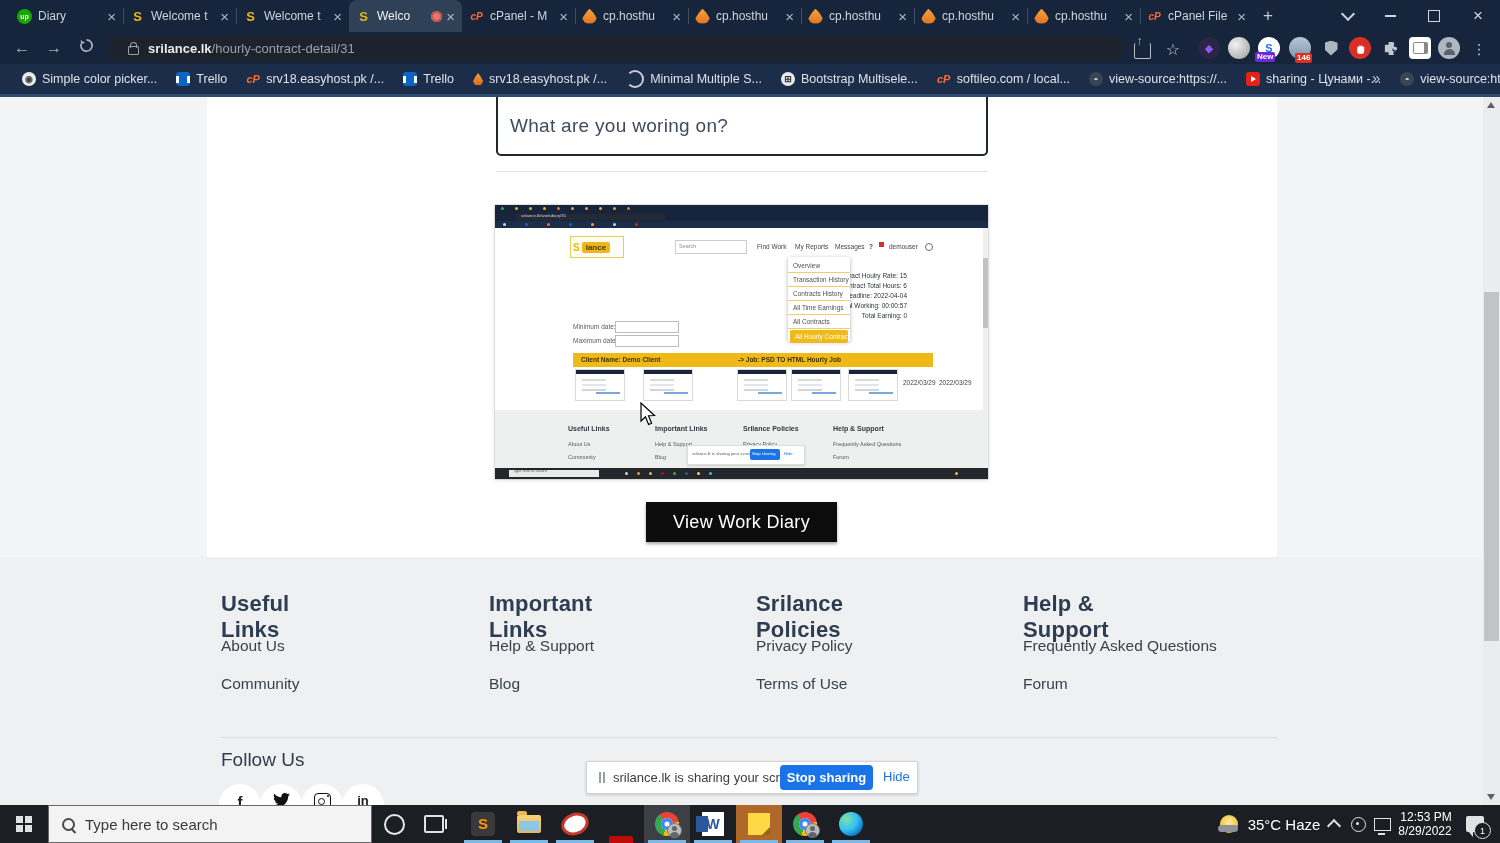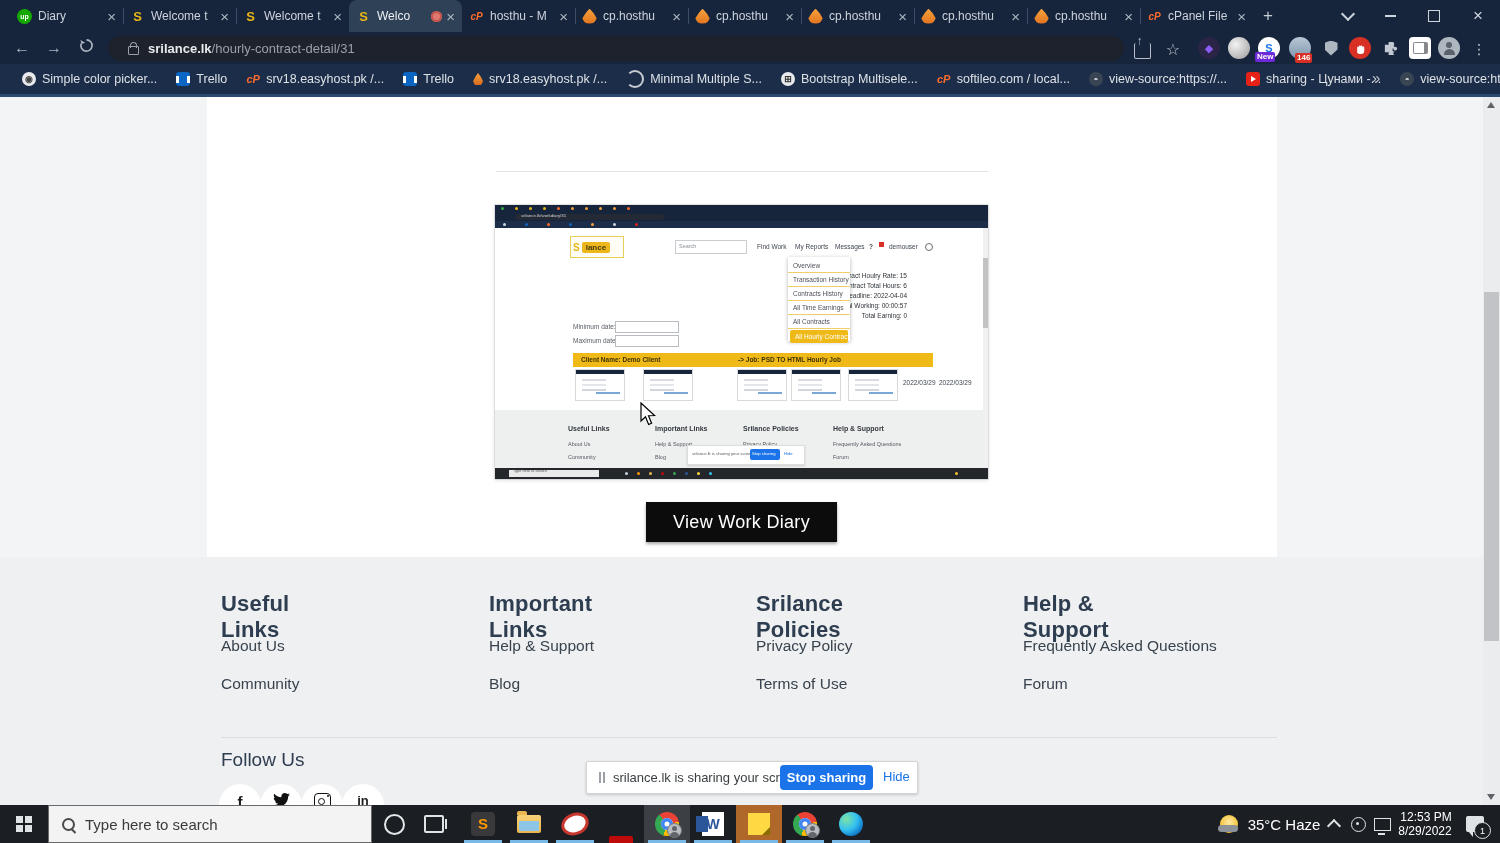--- a/index.html
+++ b/index.html
@@ -207,21 +207,21 @@
         <span class="tclose">×</span>
       </div>
       <div class="tab active">
         <span class="favicon fav-sri">S</span>
         <span class="tlabel">Welco</span>
         <span class="recdot"></span>
         <span class="tclose">×</span>
       </div>
       <div class="tab">
         <span class="favicon fav-cp">cP</span>
-        <span class="tlabel">hosthu - M</span>
+        <span class="tlabel">cPanel - M</span>
         <span class="tclose">×</span>
       </div>
       <div class="tab sep">
         <span class="favicon fav-flame"></span>
         <span class="tlabel">cp.hosthu</span>
         <span class="tclose">×</span>
       </div>
       <div class="tab sep">
         <span class="favicon fav-flame"></span>
         <span class="tlabel">cp.hosthu</span>
@@ -363,20 +363,23 @@
           <span>view-source:https://...</span>
         </span>
     </div>
     <span class="bmmore">»</span>
   </div>
   <div id="bmline"></div>
 
   <div id="content">
     <div id="whitepanel"></div>
 
+    <div id="workbox">
+      <div class="ph">What are you woring on?</div>
+    </div>
     <div id="hr1"></div>
 
     <div id="mini">
 
       <div class="abs m-navy" style="left:0;top:0;width:493px;height:8px;">
         <span class="m-dot" style="left:6px;background:#2fae3f;"></span>
           <span class="m-dot" style="left:20px;background:#e9b614;"></span>
         <span class="m-dot" style="left:34px;background:#e9b614;"></span>
           <span class="m-dot" style="left:48px;background:#e9b614;"></span>
         <span class="m-dot" style="left:62px;background:#ff6c2c;"></span>

